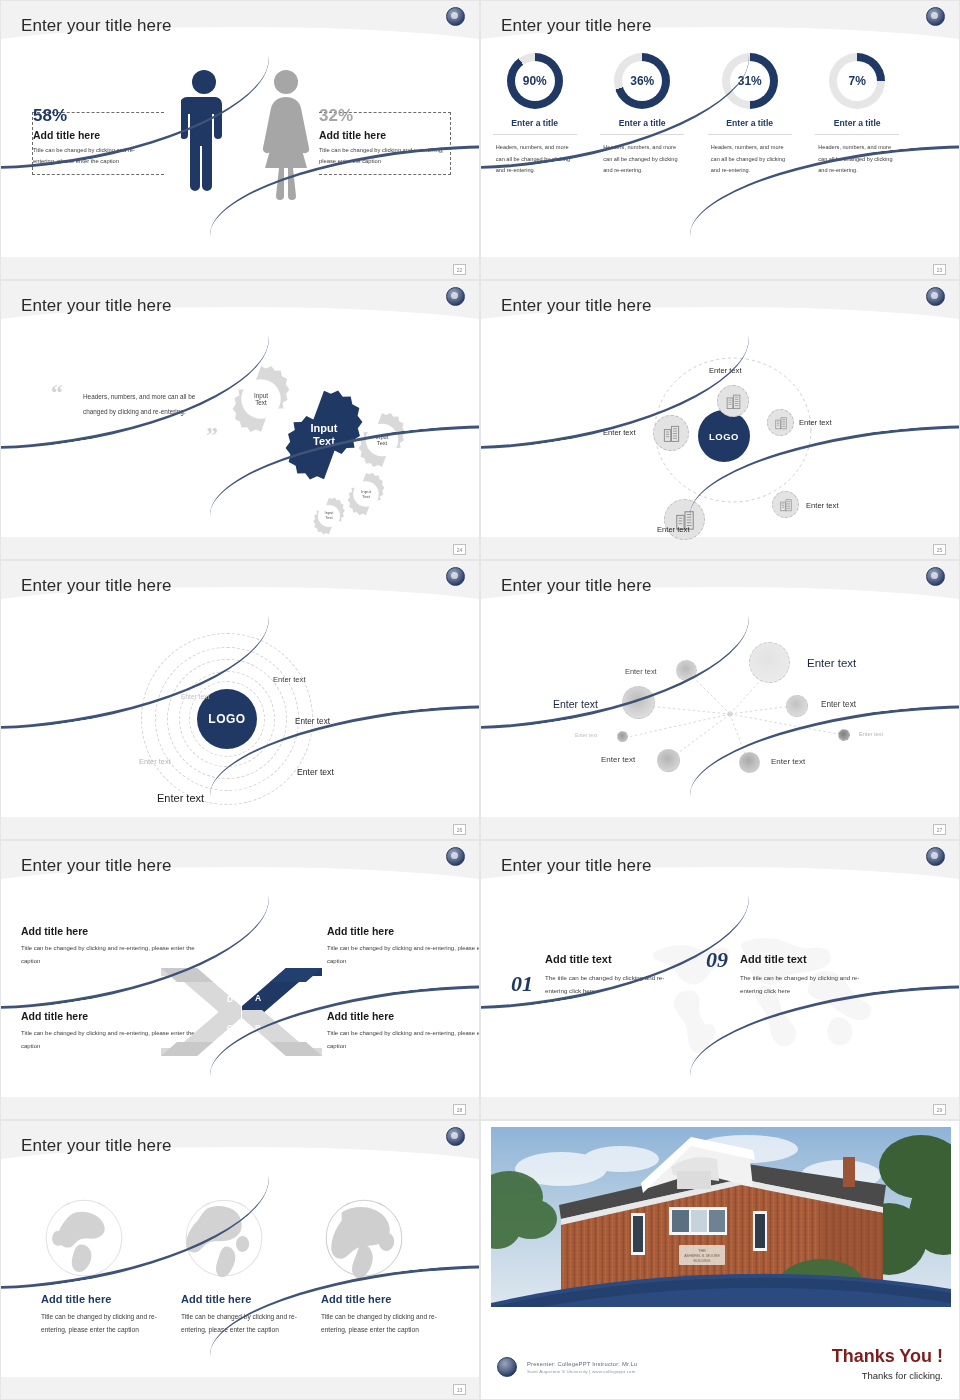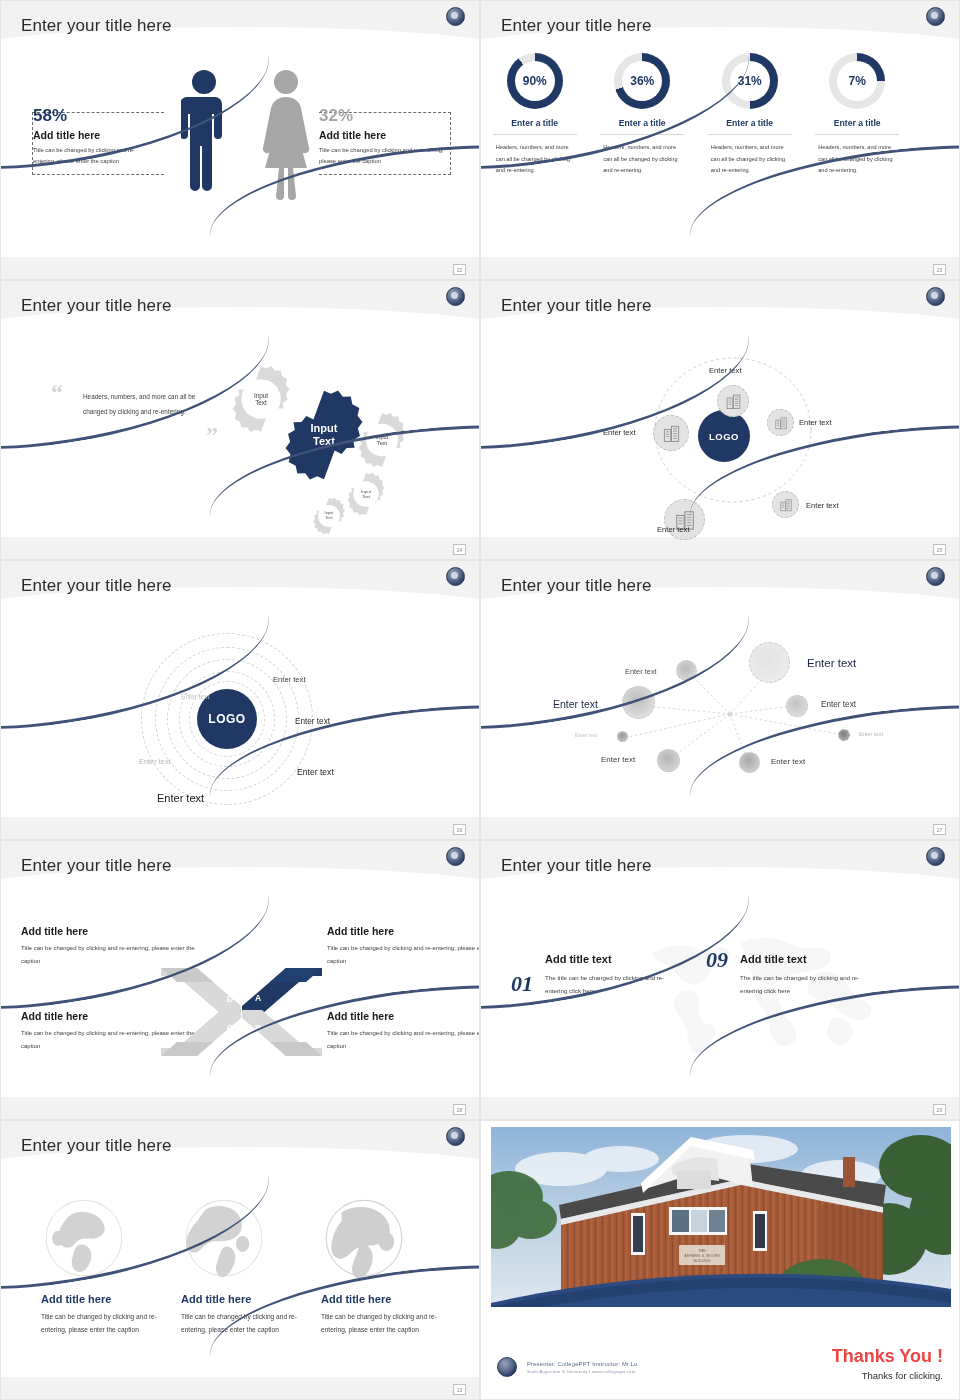--- a/index.html
+++ b/index.html
@@ -170,21 +170,21 @@
   .globe-col { position: absolute; width: 130px; }
   .g-h { font-size: 11px; font-weight: bold; color: #1f3864; }
   .g-p { font-size: 6.6px; color: #3d3d3d; line-height: 2.0; margin-top: 5px; }
 
   
   .s10 { background: #fff; }
   .photo {
     position: absolute; left: 10px; top: 6px; width: 460px; height: 180px;
     overflow: hidden;
   }
-  .thanks-big { font-size: 18px; font-weight: bold; color: #ef4444; }
+  .thanks-big { font-size: 18px; font-weight: bold; color: #7f1d1d; }
   .thanks-sub { font-size: 9.5px; color: #2b2b2b; margin-top: 3px; }
   .pres-line1 { font-size: 5.8px; color: #5b6a86; letter-spacing: .2px; }
   .pres-line2 { font-size: 4.4px; color: #8b95a8; letter-spacing: .2px; margin-top: 2px; }
   .seal-big {
     width: 20px; height: 20px; border-radius: 50%;
     background: radial-gradient(circle at 38% 32%, #9aa6bd 0%, #5c6b8c 45%, #24365f 78%, #16233f 100%);
     border: 1.4px solid #2b3c63;
   }
 </style>
 </head>

